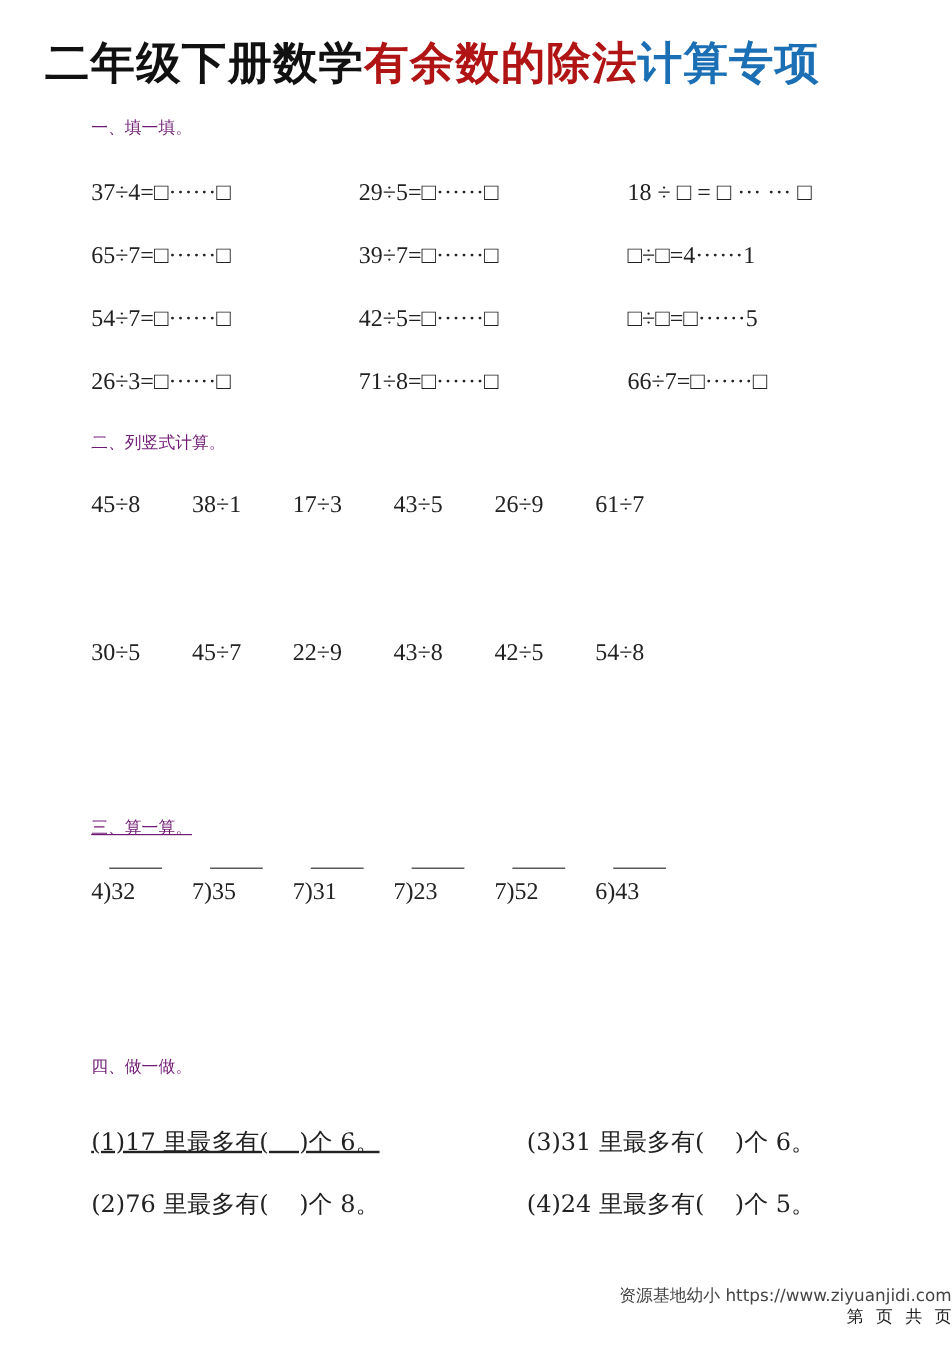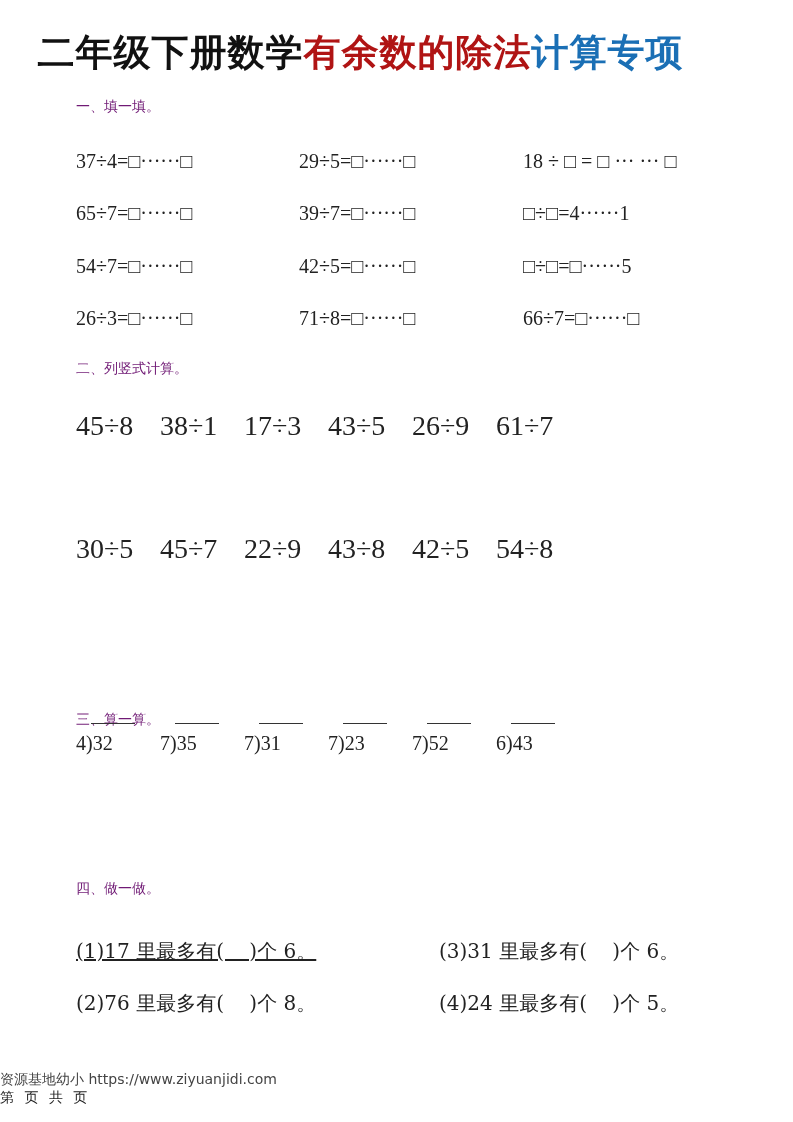--- a/index.html
+++ b/index.html
@@ -7,26 +7,26 @@
          font-family: "Liberation Serif", "DejaVu Serif", serif; color: #222; }
   .title { position: absolute; left: 0; top: 28px; width: 721px; text-align: center;
            font-family: "DejaVu Sans", "Liberation Sans", sans-serif; font-weight: bold;
            font-size: 37px; letter-spacing: 1px; line-height: 50px; }
   .t-black { color: #111111; }
   .t-red { color: #b01414; }
   .t-blue { color: #1a6fb5; }
   .section-heading { position: absolute; left: 76px; font-size: 14px; color: #701a75;
                      font-family: "DejaVu Serif", "Liberation Serif", serif; }
   .eq { position: absolute; font-size: 20px; color: #222; white-space: pre; }
-  .vc { position: absolute; font-size: 28px; color: #222; }
+  .vc { position: absolute; font-size: 20px; color: #222; }
   .ld { position: absolute; font-size: 20px; color: #222; }
   .ld .bar { position: absolute; top: -9px; left: 15px; width: 44px; height: 1px; background: #333; }
   .q { position: absolute; font-size: 20px; color: #222; white-space: pre;
        font-family: "DejaVu Serif", "Liberation Serif", serif; }
-  .footer { position: absolute; left: 0; width: 793px; text-align: left;
+  .footer { position: absolute; left: 0; width: 793px; text-align: right;
             font-family: "DejaVu Sans", "Liberation Sans", sans-serif; color: #444; }
   .footer-site { top: 1071px; font-size: 14px; }
   .footer-page { top: 1089px; font-size: 14px; color: #222; word-spacing: 6px; }
 </style>
 </head>
 <body>
 
 <div class="title"><span class="t-black">二年级下册数学</span><span class="t-red">有余数的除法</span><span class="t-blue">计算专项</span></div>
 
 <div class="section-heading" style="top:98px;">一、填一填。</div>
@@ -56,21 +56,21 @@
 <div class="vc" style="left:412px; top:410px;">26÷9</div>
 <div class="vc" style="left:496px; top:410px;">61÷7</div>
 
 <div class="vc" style="left:76px; top:533px;">30÷5</div>
 <div class="vc" style="left:160px; top:533px;">45÷7</div>
 <div class="vc" style="left:244px; top:533px;">22÷9</div>
 <div class="vc" style="left:328px; top:533px;">43÷8</div>
 <div class="vc" style="left:412px; top:533px;">42÷5</div>
 <div class="vc" style="left:496px; top:533px;">54÷8</div>
 
-<div class="section-heading" style="top:711px;">三、算一算。</div>
+<div class="section-heading" style="top:681px;text-decoration:underline;">三、算一算。</div>
 
 <div class="ld" style="left:76px; top:732px;"><span class="bar"></span><span>4)32</span></div>
 <div class="ld" style="left:160px; top:732px;"><span class="bar"></span><span>7)35</span></div>
 <div class="ld" style="left:244px; top:732px;"><span class="bar"></span><span>7)31</span></div>
 <div class="ld" style="left:328px; top:732px;"><span class="bar"></span><span>7)23</span></div>
 <div class="ld" style="left:412px; top:732px;"><span class="bar"></span><span>7)52</span></div>
 <div class="ld" style="left:496px; top:732px;"><span class="bar"></span><span>6)43</span></div>
 
 <div class="section-heading" style="top:880px;">四、做一做。</div>
 

